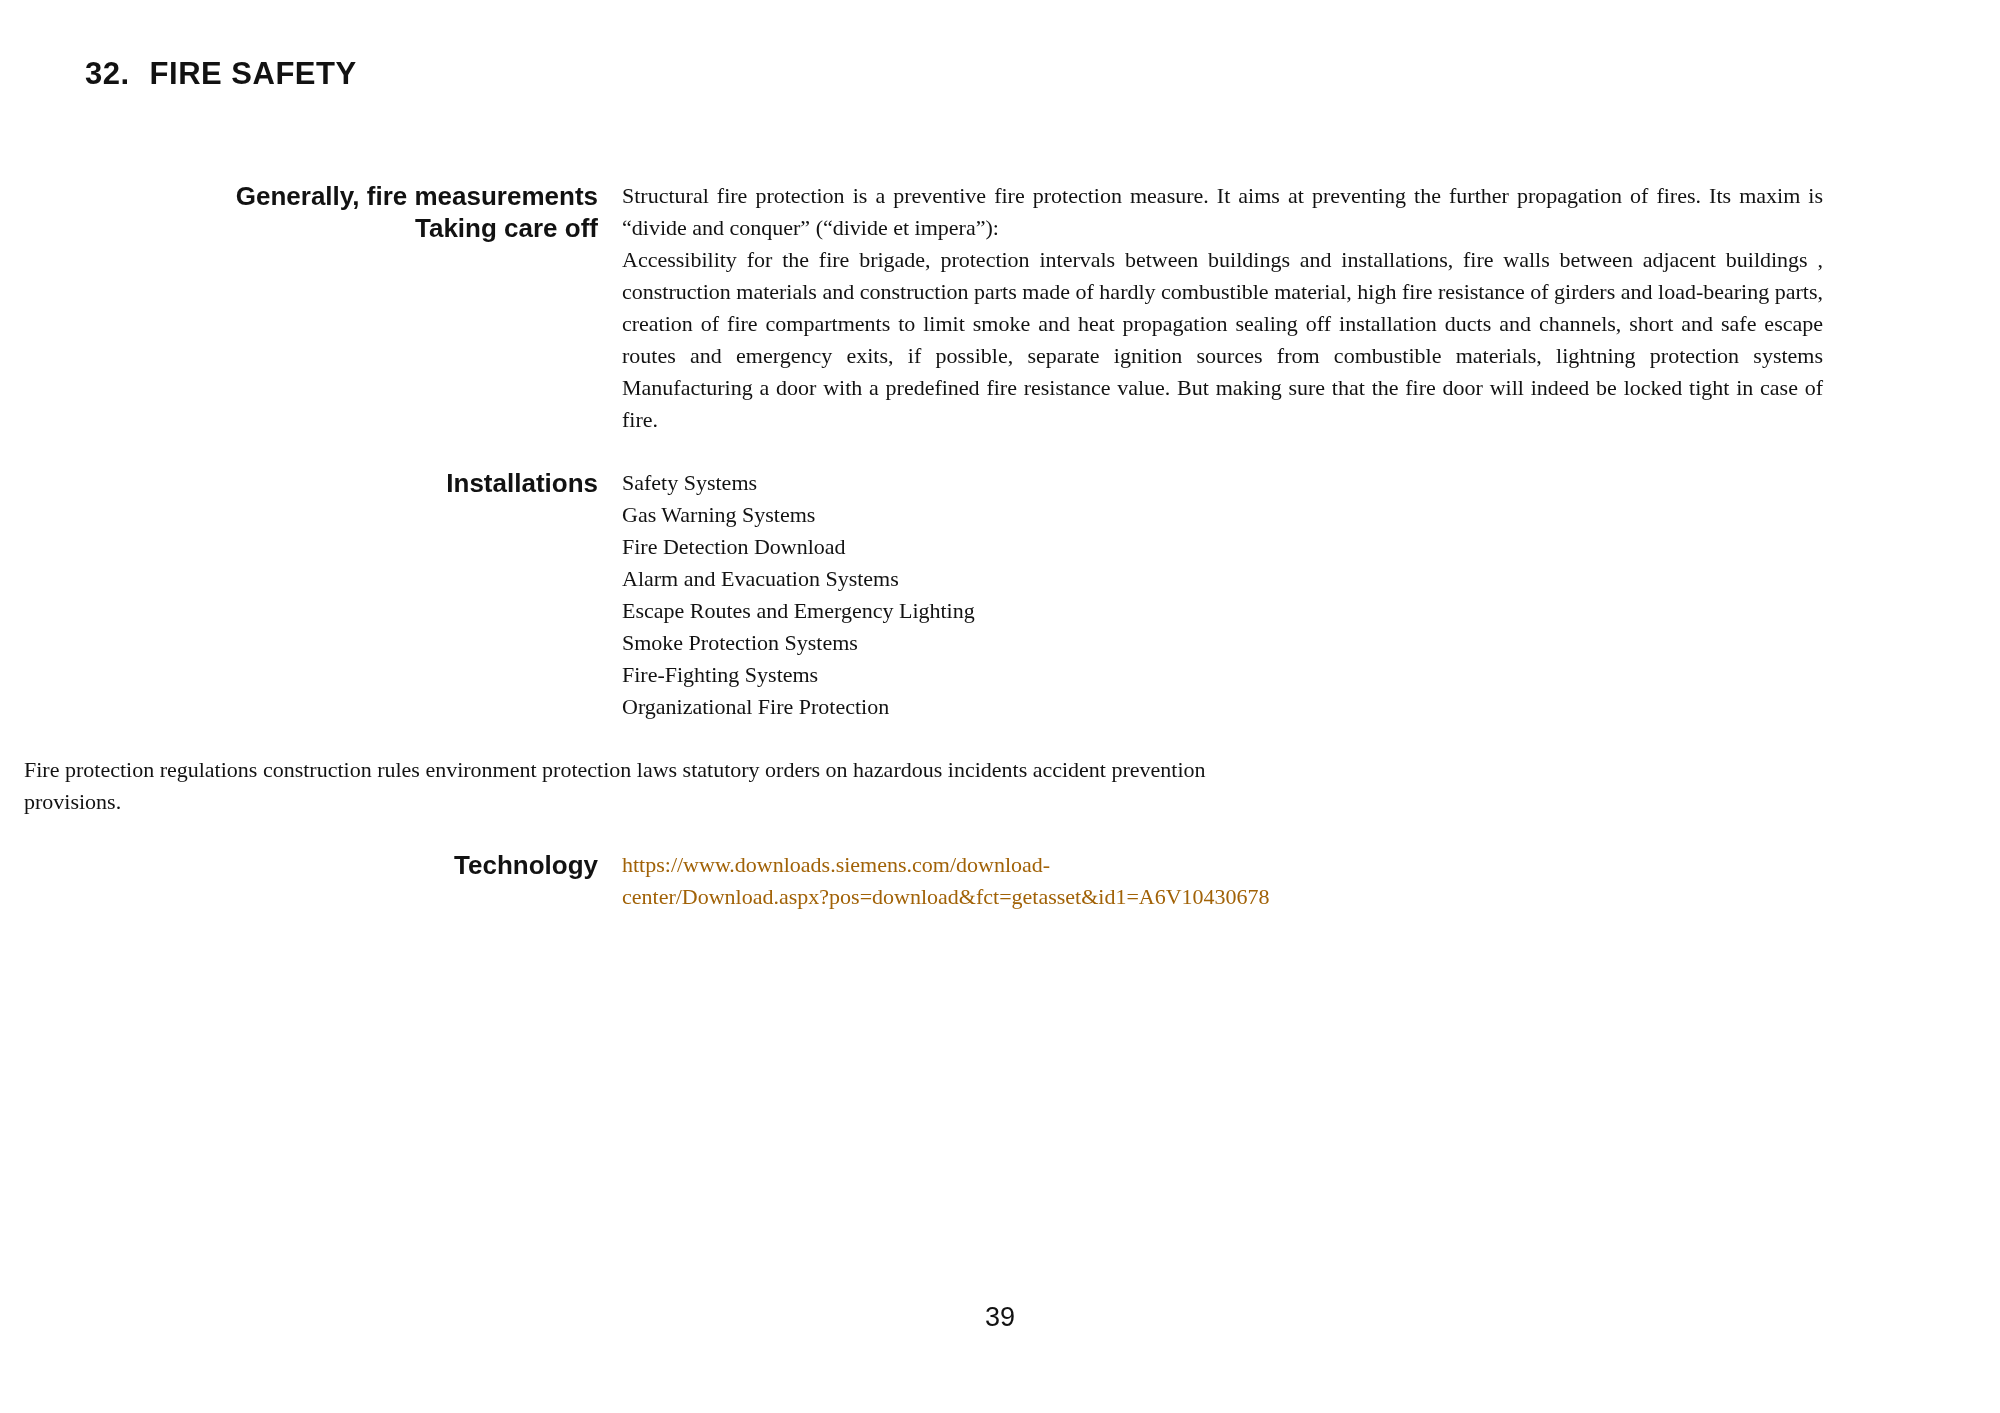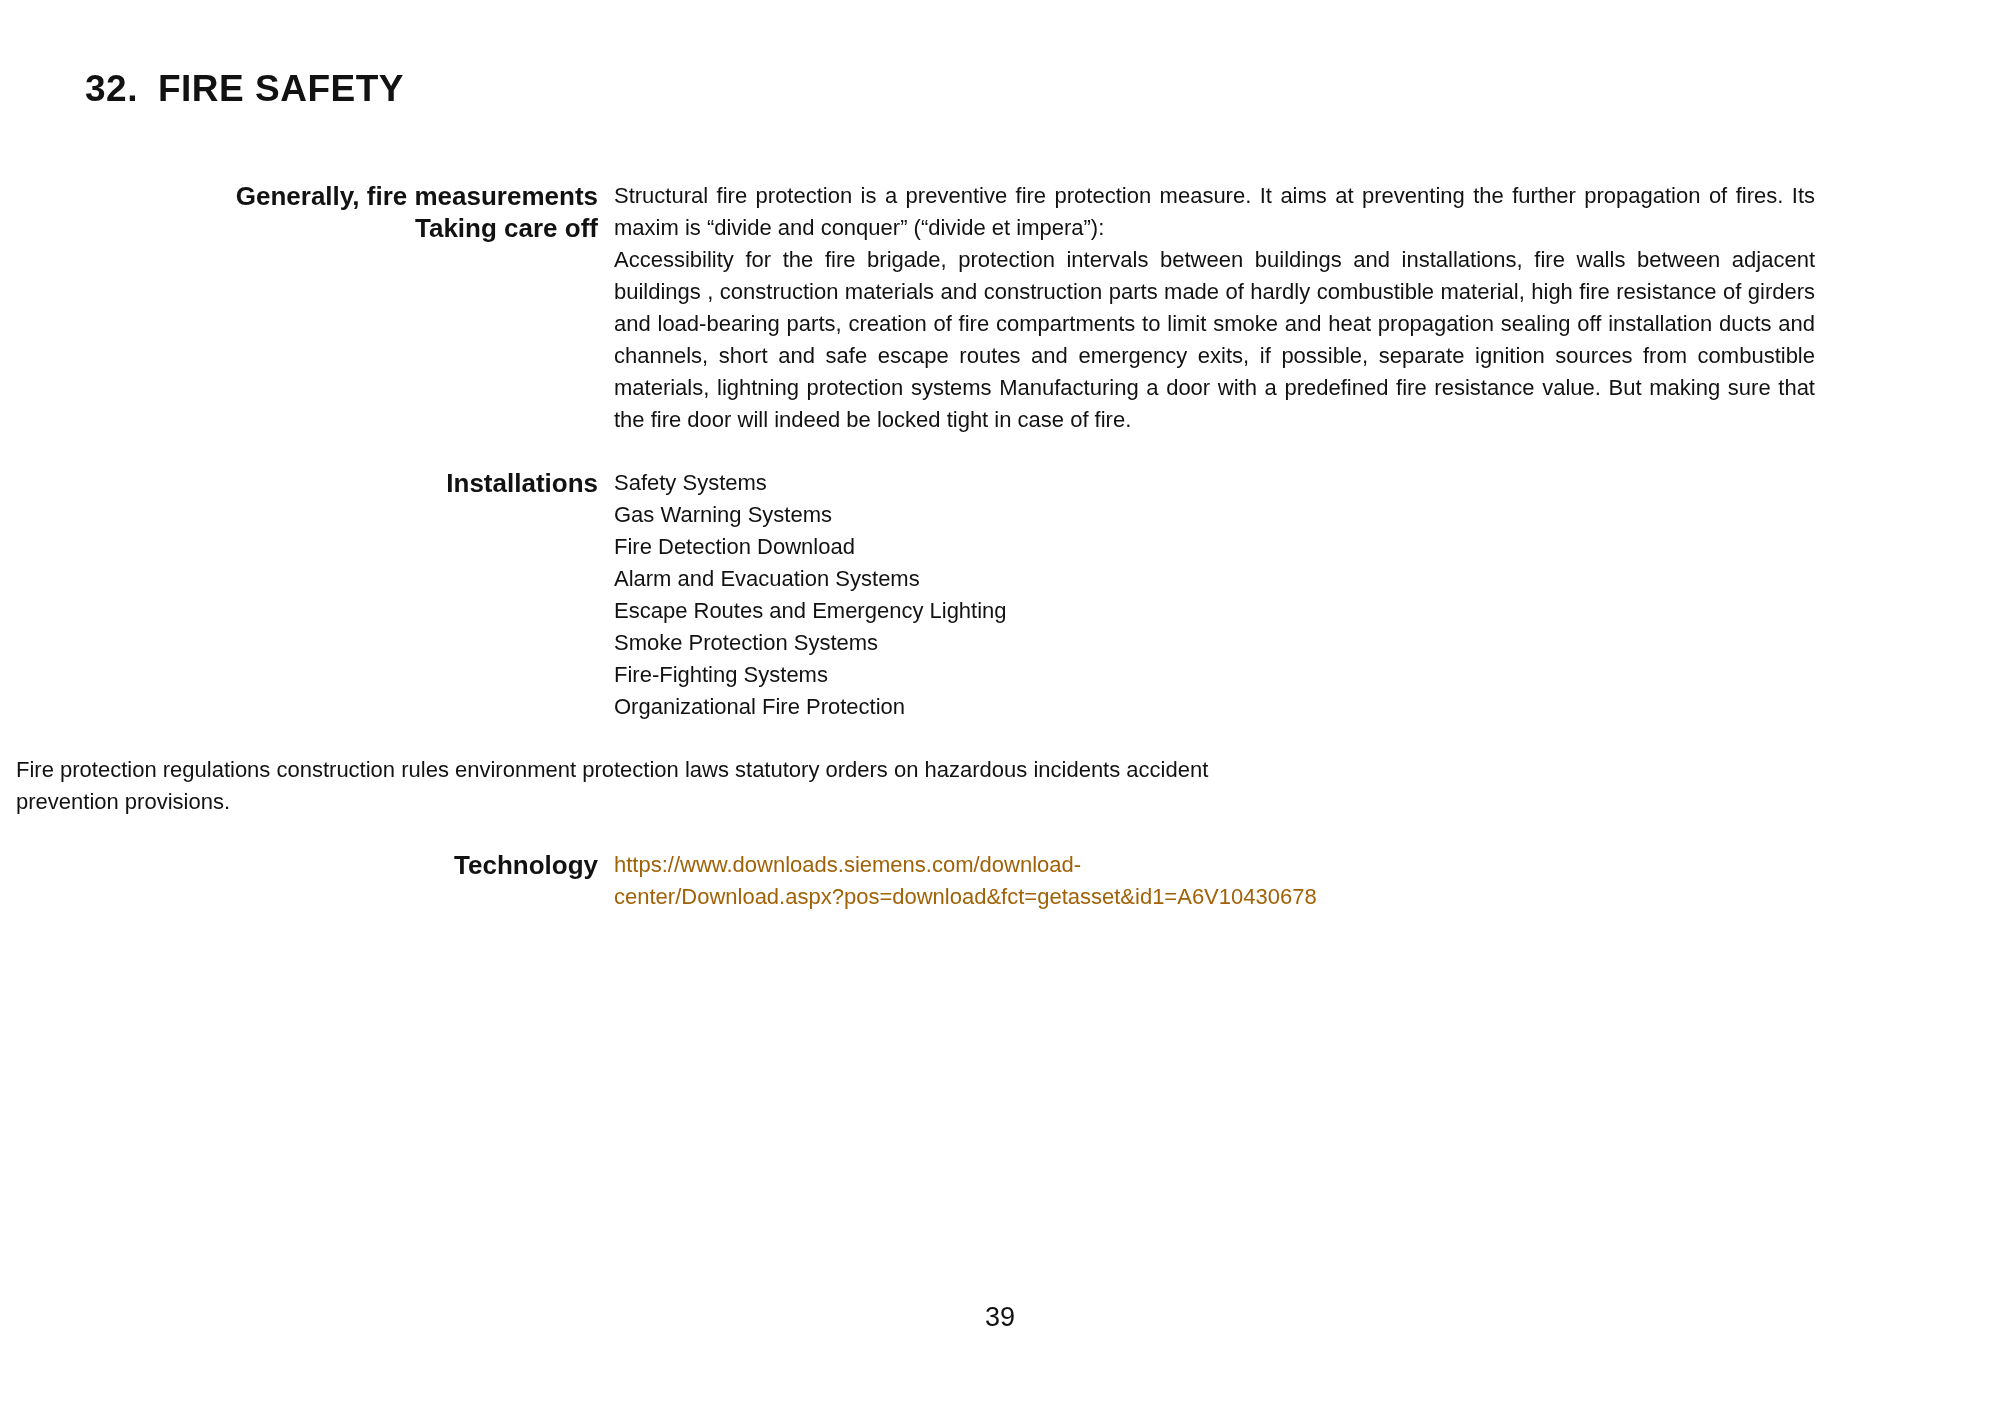--- a/index.html
+++ b/index.html
@@ -9,22 +9,22 @@
     width: 2000px;
     height: 1413px;
     background: #ffffff;
     font-family: "Liberation Sans", sans-serif;
     color: #121212;
     overflow: hidden;
   }
   .doc-header {
     position: absolute;
     left: 85px;
-    top: 68px;
-    font-size: 37px;
+    top: 56px;
+    font-size: 31px;
     font-weight: 700;
     letter-spacing: 0.5px;
     white-space: nowrap;
   }
   .doc-header .sec-num { margin-right: 20px; }
   .content {
     position: absolute;
     left: 0;
     top: 180px;
     width: 1823px;
@@ -36,24 +36,25 @@
   }
   .label-col {
     width: 598px;
     flex-shrink: 0;
     text-align: right;
     font-size: 26px;
     line-height: 32px;
     font-weight: bold;
   }
   .body-col {
-    margin-left: 16px;
+    margin-left: 24px;
     width: 1201px;
     font-size: 22px;
     line-height: 32px;
+    font-family: Liberation Serif, serif;
   }
   .body-col p.justified { text-align: justify; text-justify: inter-word; }
   .list-line { white-space: nowrap; }
   .url-line { white-space: nowrap; }
   .url-block { color: #a16207; text-decoration: none; cursor: pointer; }
   .page-number {
     position: absolute;
     top: 1302px;
     left: 0;
     width: 2000px;

